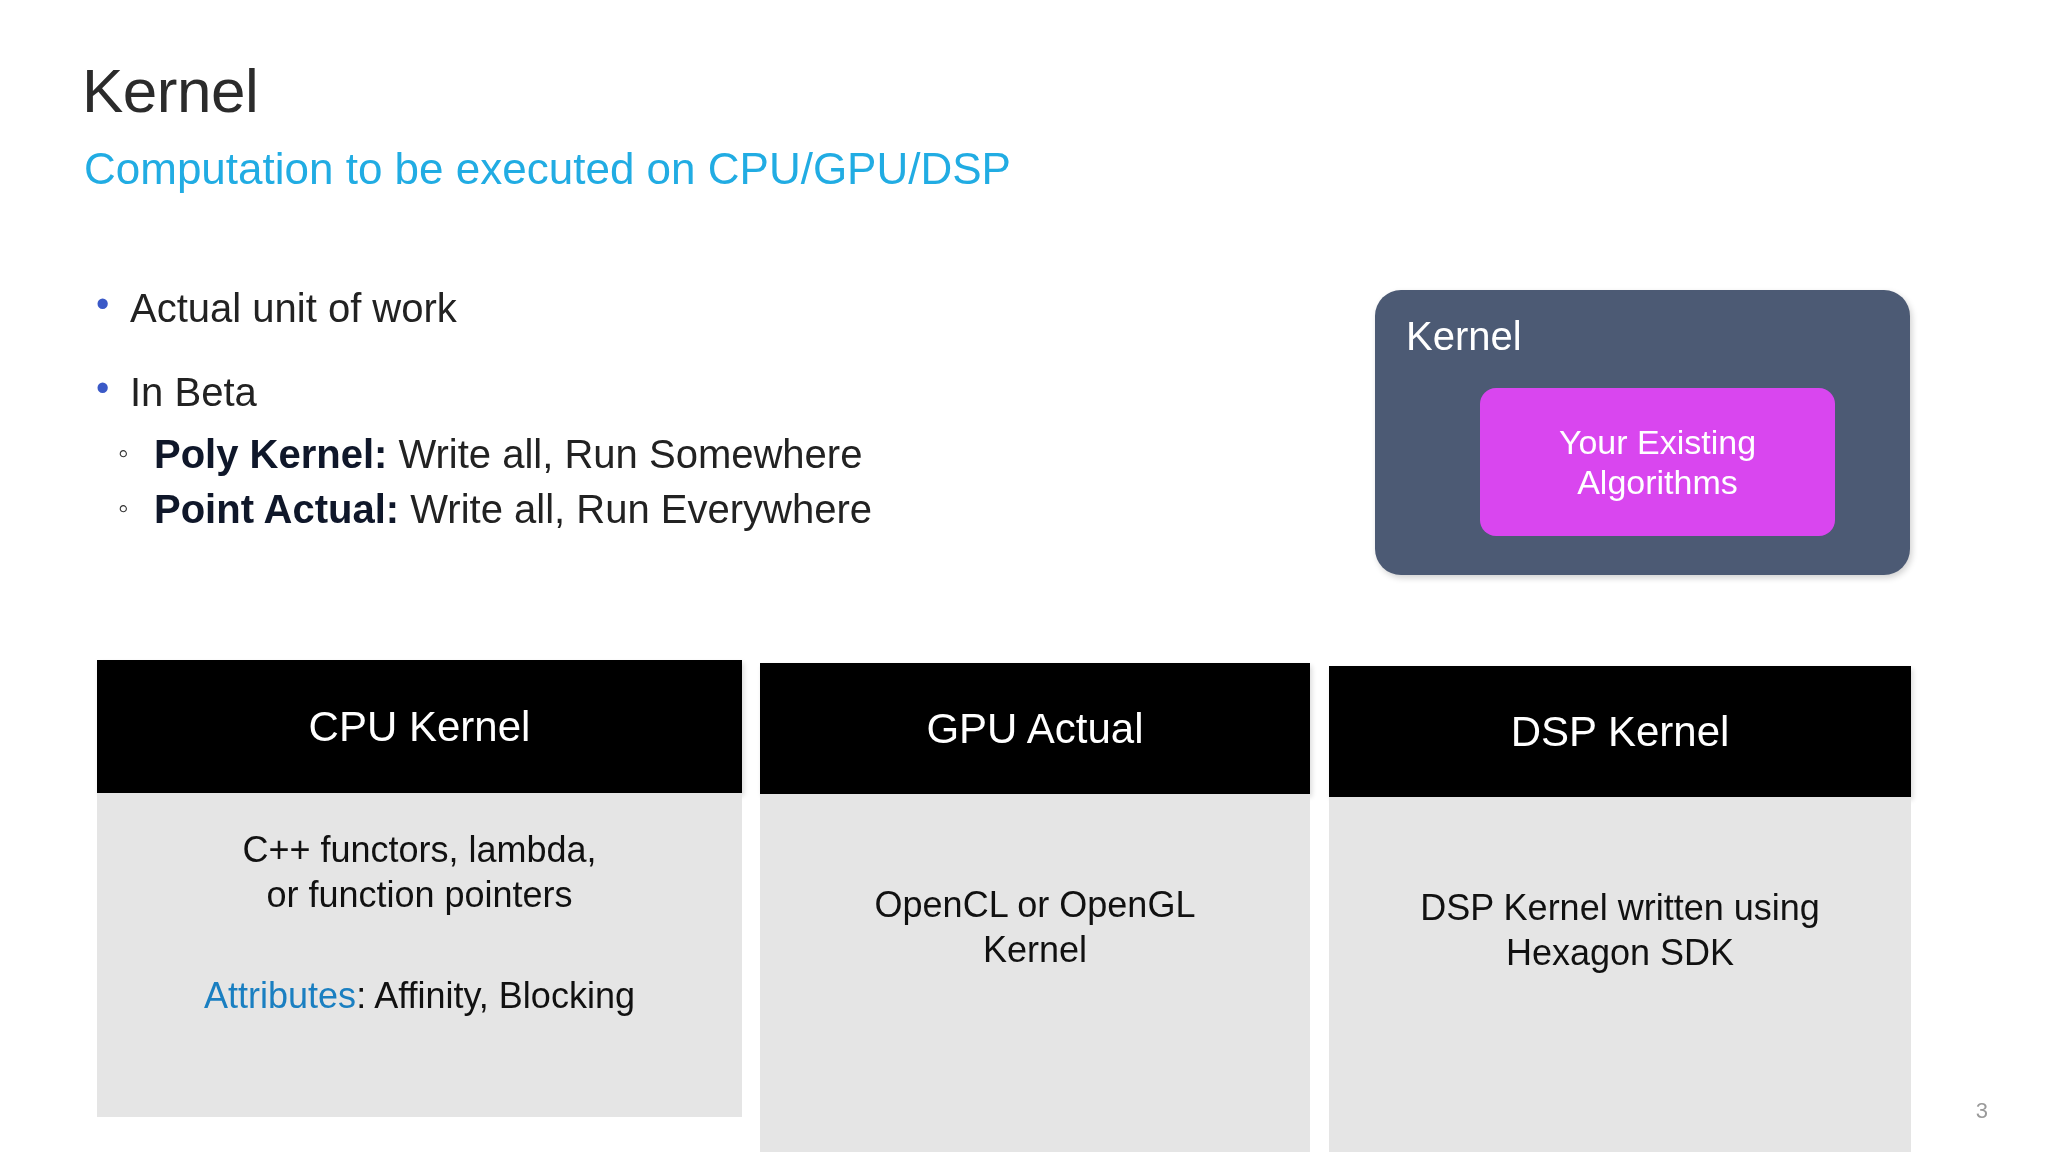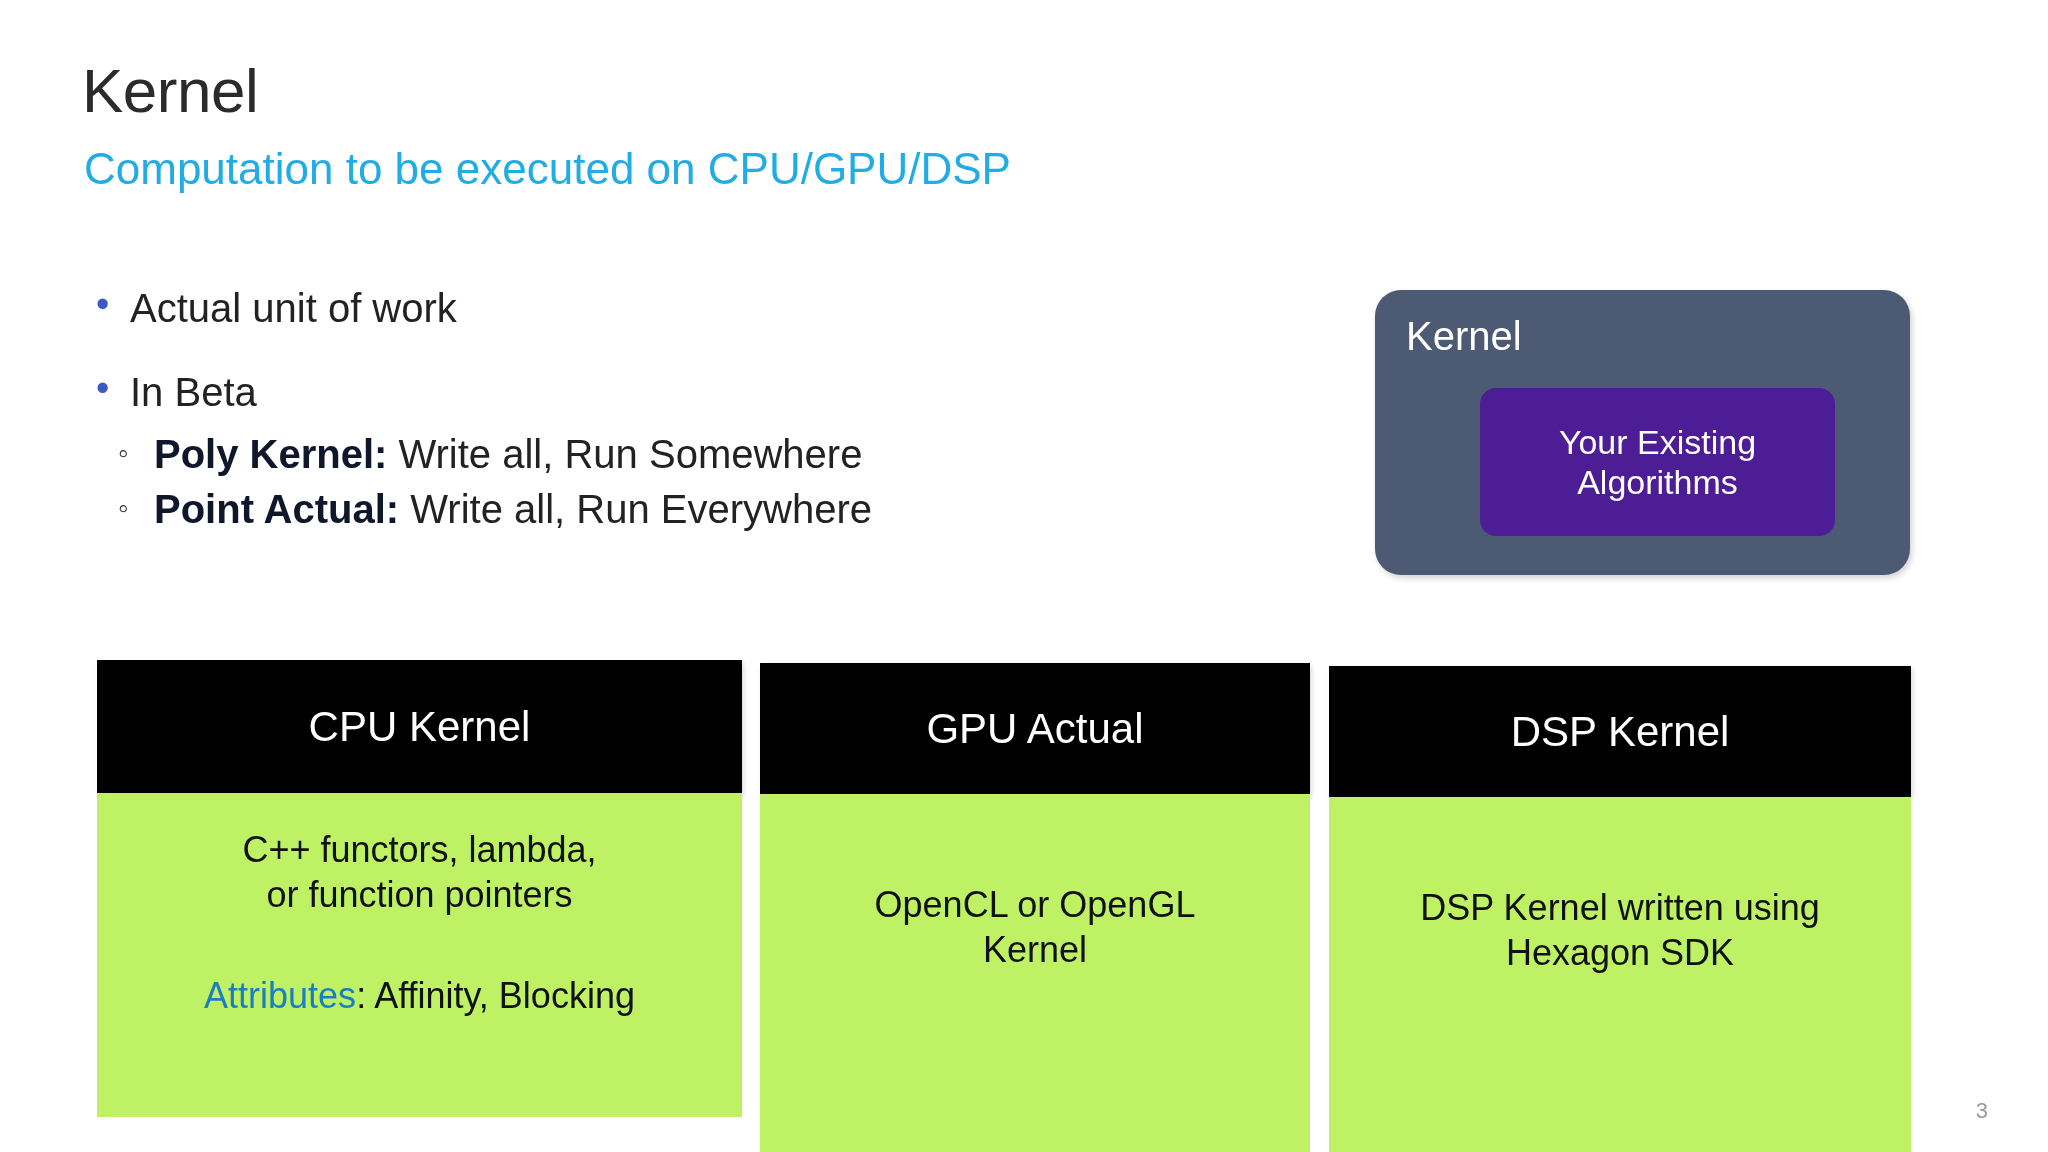--- a/index.html
+++ b/index.html
@@ -110,21 +110,21 @@
     color: #ffffff;
     font-weight: 400;
     line-height: 1.2;
   }
   .kernel-inner {
     position: absolute;
     left: 105px;
     top: 98px;
     width: 355px;
     height: 148px;
-    background: #4c1d95;
+    background: #d946ef;
     border-radius: 16px;
     display: flex;
     align-items: center;
     justify-content: center;
   }
   .kernel-inner-label {
     font-size: 34px;
     color: #ffffff;
     text-align: center;
     line-height: 1.18;
@@ -146,21 +146,21 @@
     background: #000000;
     color: #ffffff;
     font-size: 42px;
     display: flex;
     align-items: center;
     justify-content: center;
     box-shadow: 2px 3px 5px rgba(0,0,0,0.14);
     text-align: center;
   }
   .col-body {
-    background: #bef264;
+    background: #e5e5e5;
     color: #111111;
     font-size: 36px;
     line-height: 1.25;
     text-align: center;
     display: flex;
     flex-direction: column;
     align-items: center;
   }
   .col-body .line-block { width: 100%; }
   .col-body .attr-line { margin-top: 0; }

